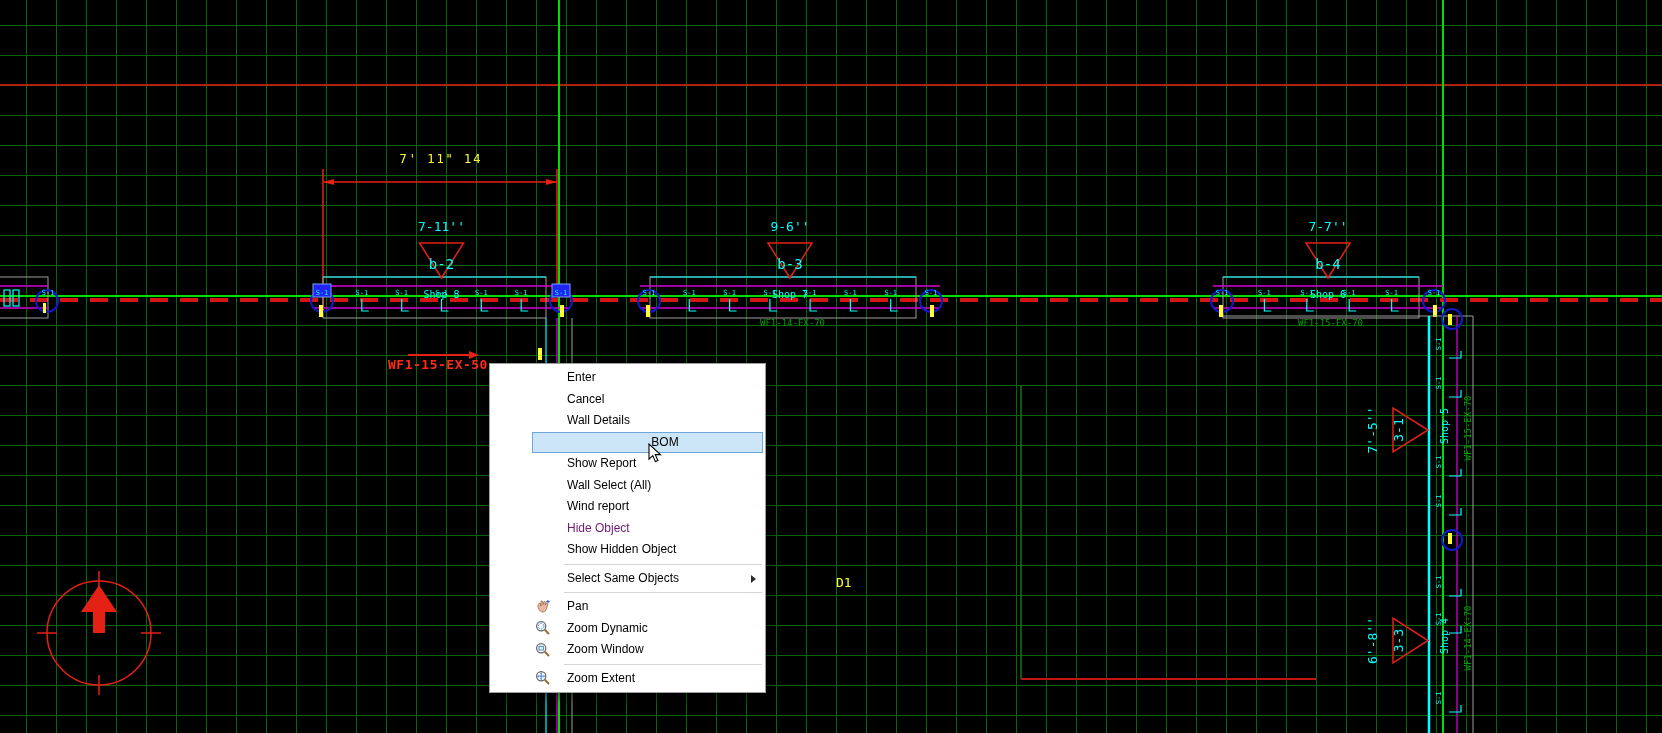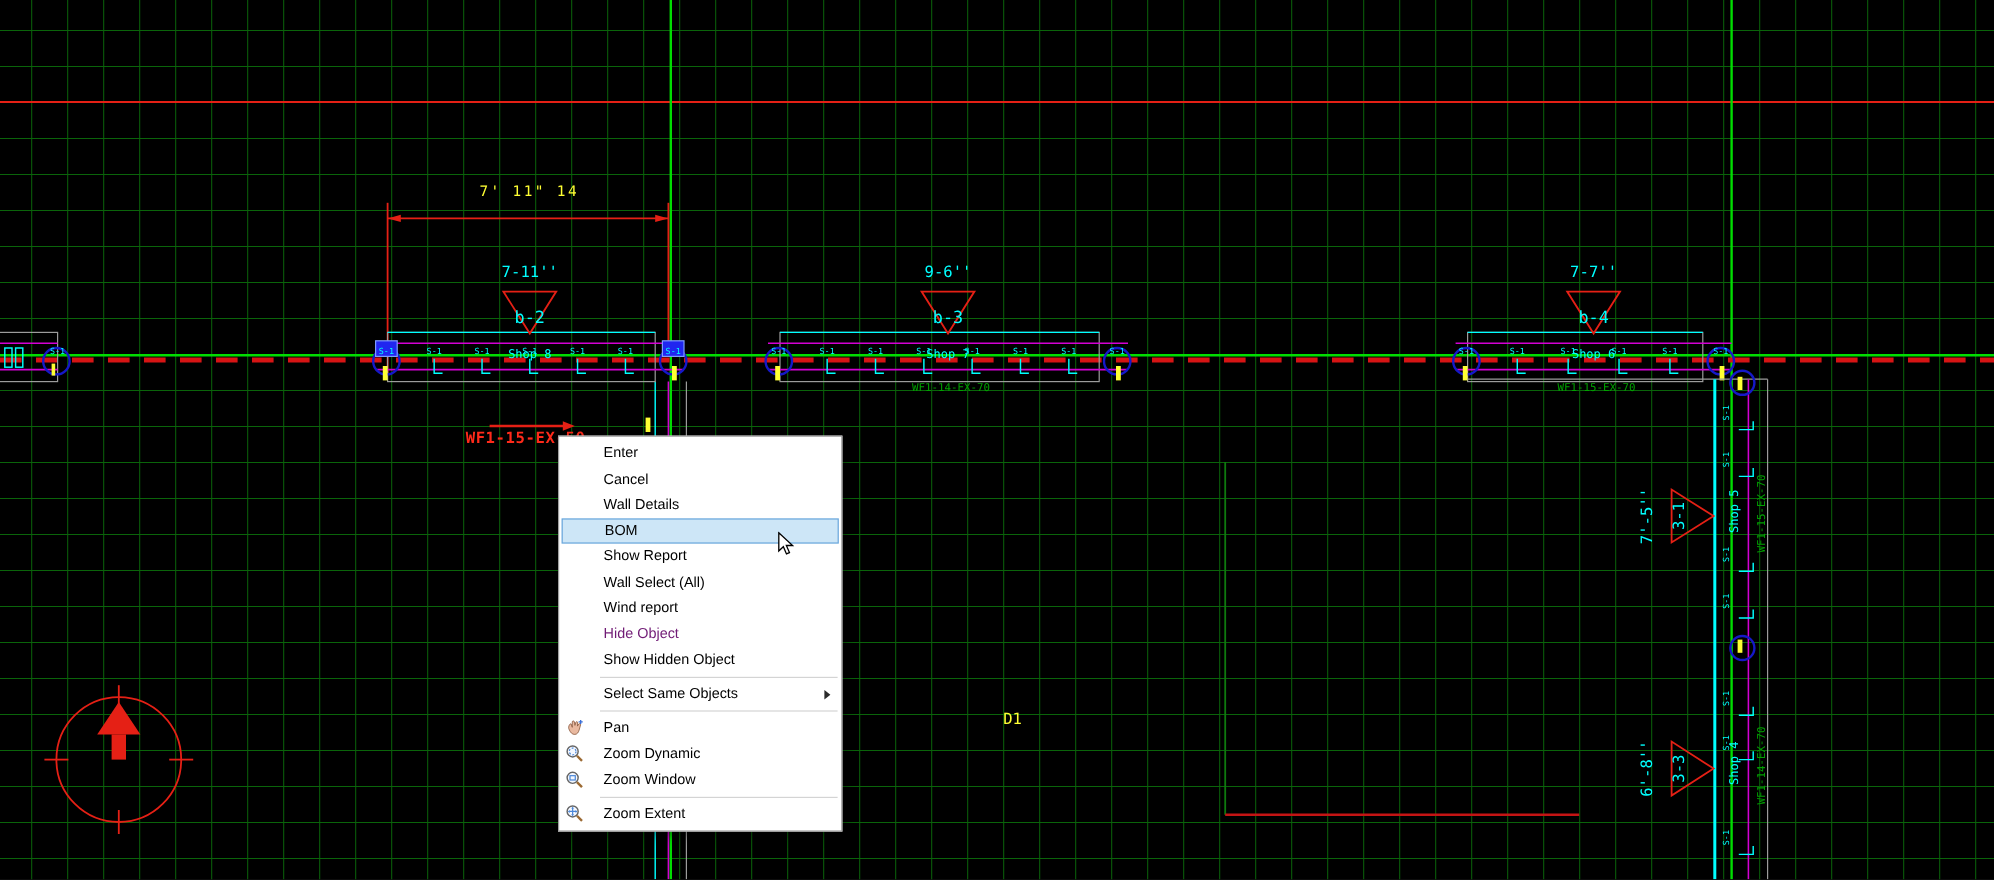--- a/index.html
+++ b/index.html
@@ -46,21 +46,21 @@
   #d1-label{font-size:13px;}
 
   #context-menu{
     position:absolute;z-index:10;background:#ffffff;border:1px solid #a0a0a0;
     box-shadow:4px 4px 9px rgba(0,0,0,.45);padding:3px 0;
     font-family:"Liberation Sans","DejaVu Sans",sans-serif;font-size:12px;color:#000;
   }
   .menu-item{position:relative;height:21.5px;line-height:21.5px;padding-left:37px;
     box-sizing:border-box;white-space:nowrap;}
   .menu-item.highlighted{background:var(--hl);border:1px solid var(--hlb);
-    margin:0 2px;padding-left:35px;line-height:19.5px;}
+    margin:0 2px;padding-left:35px;line-height:19.5px;text-align:center;}
   .menu-item.disabled{color:#701a75;}
   .menu-sep{height:0;border-top:1px solid #d4d4d4;margin:3px 3px 3px 34px;}
   .menu-icon{position:absolute;left:5px;top:2.5px;width:16px;height:16px;}
   .submenu-arrow{position:absolute;right:9px;top:7px;width:0;height:0;
     border-left:5px solid #2b2b2b;border-top:4px solid transparent;border-bottom:4px solid transparent;}
   #cursor{position:absolute;z-index:20;}
 </style>
 </head>
 <body>
 
@@ -219,23 +219,23 @@
         <line x1="99" y1="675" x2="99" y2="695" class="redline"></line>
         <line x1="37" y1="633" x2="57" y2="633" class="redline"></line>
         <line x1="141" y1="633" x2="161" y2="633" class="redline"></line>
         <polygon points="81,612 117,612 99,585" class="redfill"></polygon>
         <rect x="93" y="612" width="12" height="21" class="redfill"></rect>
       </g>
     </svg>
 
   <div id="dim-note" class="overlay-note" style="left: 386px; top: 152px;">7' 11" 14</div>
 
-  <div id="d1-label" class="overlay-note" style="left: 836px; top: 592px;">D1</div>
-
-  <div id="context-menu" style="left: 465px; top: 363px; width: 235px;">
+  <div id="d1-label" class="overlay-note" style="left: 836px; top: 575px;">D1</div>
+
+  <div id="context-menu" style="left: 489px; top: 363px; width: 235px; padding-left: 40px;">
       <div class="menu-item">Enter</div>
       <div class="menu-item">Cancel</div>
       <div class="menu-item">Wall Details</div>
       <div class="menu-item highlighted">BOM</div>
       <div class="menu-item">Show Report</div>
       <div class="menu-item">Wall Select (All)</div>
       <div class="menu-item">Wind report</div>
       <div class="menu-item disabled">Hide Object</div>
       <div class="menu-item">Show Hidden Object</div>
       <div class="menu-sep"></div>

